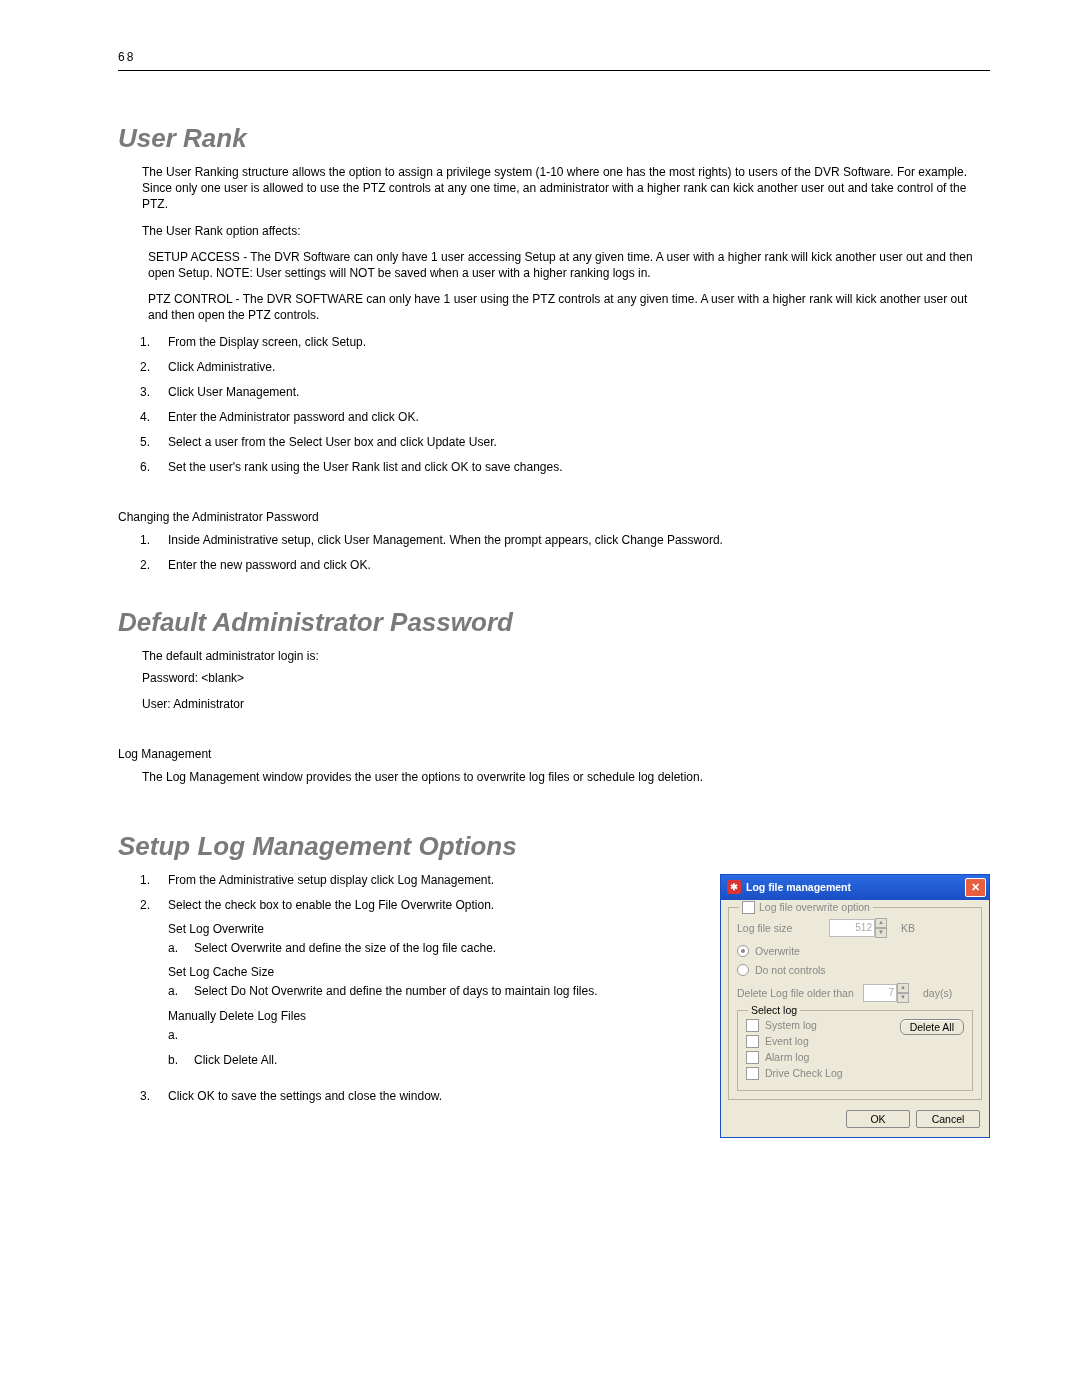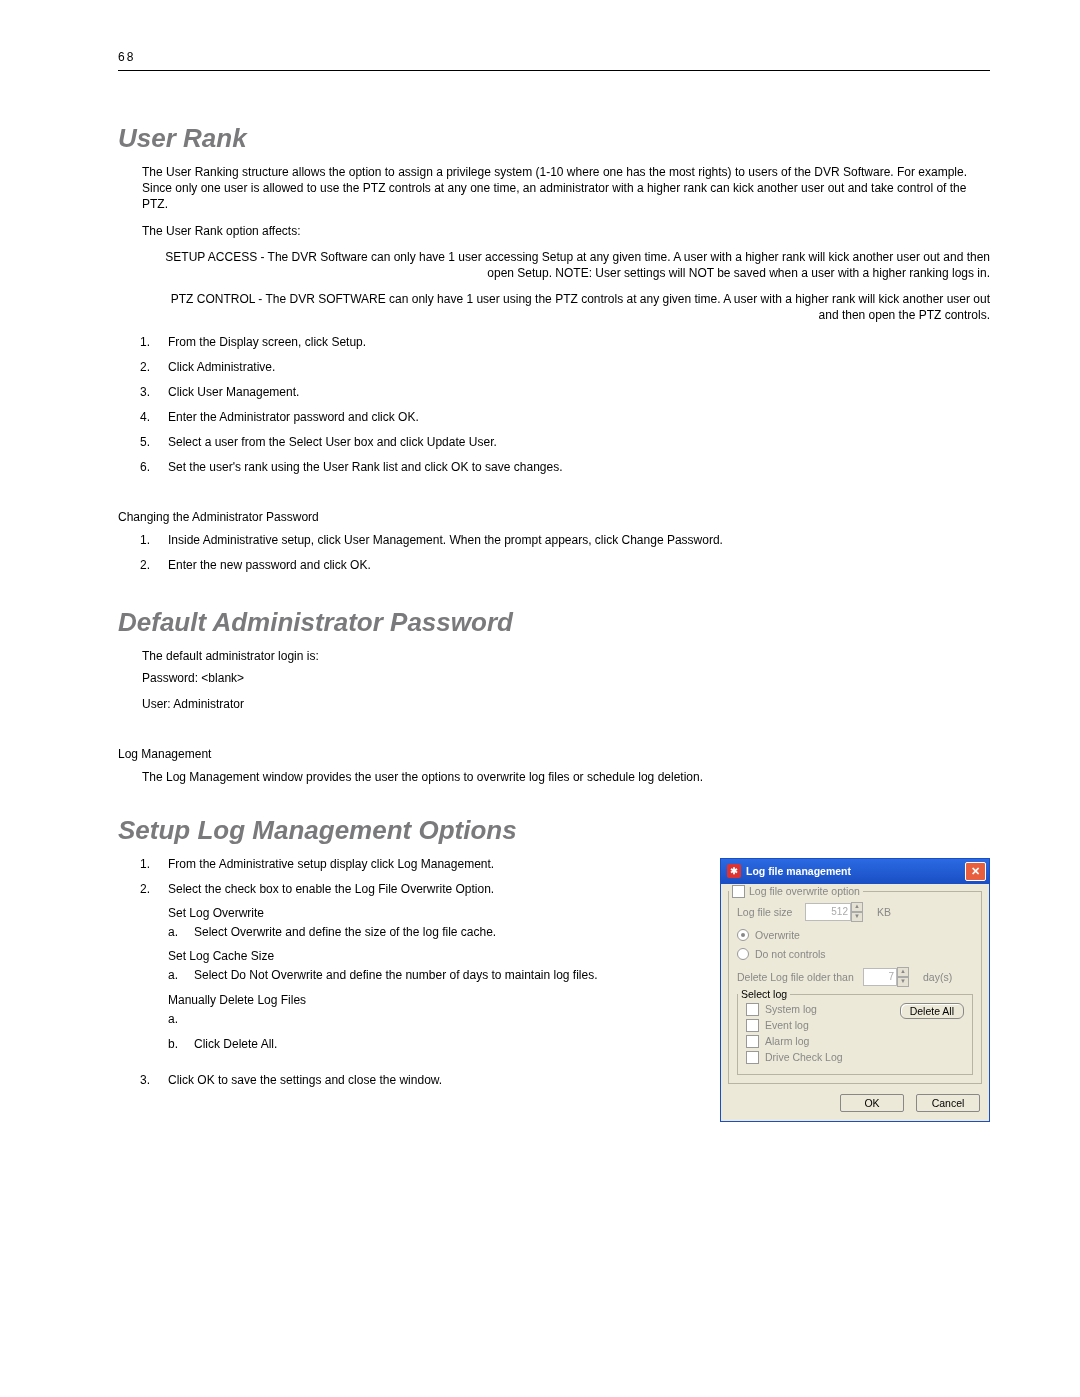--- a/index.html
+++ b/index.html
@@ -34,21 +34,21 @@
   .h-main {
     font-weight: normal;
     font-size: 12px;
     color: #000;
     margin: 34px 0 8px 0;
   }
   .body-text {
     margin: 0 0 10px 24px;
     line-height: 1.35;
   }
-  .sub-indent { margin-left: 30px; text-align: right; }
+  .sub-indent { margin-left: 30px; }
   ol.num {
     list-style: none;
     padding: 0;
     margin: 8px 0 0 22px;
   }
   ol.num li {
     display: flex;
     margin-bottom: 9px;
     line-height: 1.35;
   }
@@ -101,21 +101,21 @@
     border-radius: 2px;
   }
   .group {
     border: 1px solid #b8b4a3;
     margin: 7px 7px 8px 7px;
     padding: 10px 8px 8px 8px;
     position: relative;
   }
   .group-title {
     position: absolute;
-    top: -7px; left: 0;
+    top: -7px; left: 10px;
     background: #ece9d8;
     padding: 0 3px;
     color: #888;
     font-size: 10.5px;
   }
   .group-inner .row {
     display: flex;
     align-items: center;
     color: #888;
     margin-bottom: 7px;
@@ -151,21 +151,21 @@
     border: 1px solid #888;
     background: #ece9d8;
     padding: 1px 9px;
     font-size: 10.5px;
     border-radius: 6px;
     box-shadow: 1px 1px 0 #fff inset;
   }
   .dlg-footer {
     display: flex;
     justify-content: flex-end;
-    gap: 12px;
+    gap: 6px;
     padding: 2px 9px 9px 9px;
   }
   .btn-footer {
     border: 1px solid #888;
     background: #ece9d8;
     width: 62px;
     text-align: center;
     padding: 2px 0;
     font-size: 10.5px;
     border-radius: 2px;
@@ -225,37 +225,37 @@
   </ol>
 
   <h2 class="h-sub" style="margin-top:34px">Default Administrator Password</h2>
   <p class="body-text" style="margin-bottom:6px">The default administrator login is:</p>
   <p class="body-text">Password: &lt;blank&gt;</p>
   <p class="body-text" style="margin-bottom:6px">User: Administrator</p>
 
   <h2 class="h-main">Log Management</h2>
   <p class="body-text">The Log Management window provides the user the options to overwrite log files or schedule log deletion.</p>
 
-  <h2 class="h-sub" style="margin-top:30px">Setup Log Management Options</h2>
+  <h2 class="h-sub" style="margin-top:46px">Setup Log Management Options</h2>
 
   <div class="dialog-wrap">
     <div class="dialog">
       <div class="titlebar">
         <span class="t-left">
           <span class="app-ico">✱</span>
           <span>Log file management</span>
         </span>
         <span class="close-btn">✕</span>
       </div>
 
       <div class="group">
         <span class="group-title"><span class="chk" style="display:inline-block;vertical-align:middle;margin-right:4px"></span><span>Log file overwrite option</span></span>
         <div class="group-inner">
           <div class="row">
-            <span style="width:68px">Log file size</span>
+            <span style="width:92px">Log file size</span>
             <span class="num-input">512</span>
             <span class="spinner">
                 <span>▲</span>
                 <span>▼</span>
               </span>
             <span style="margin-left:14px">KB</span>
           </div>
           <div class="row">
             <span class="radio checked"></span>
             <span>Overwrite</span>

